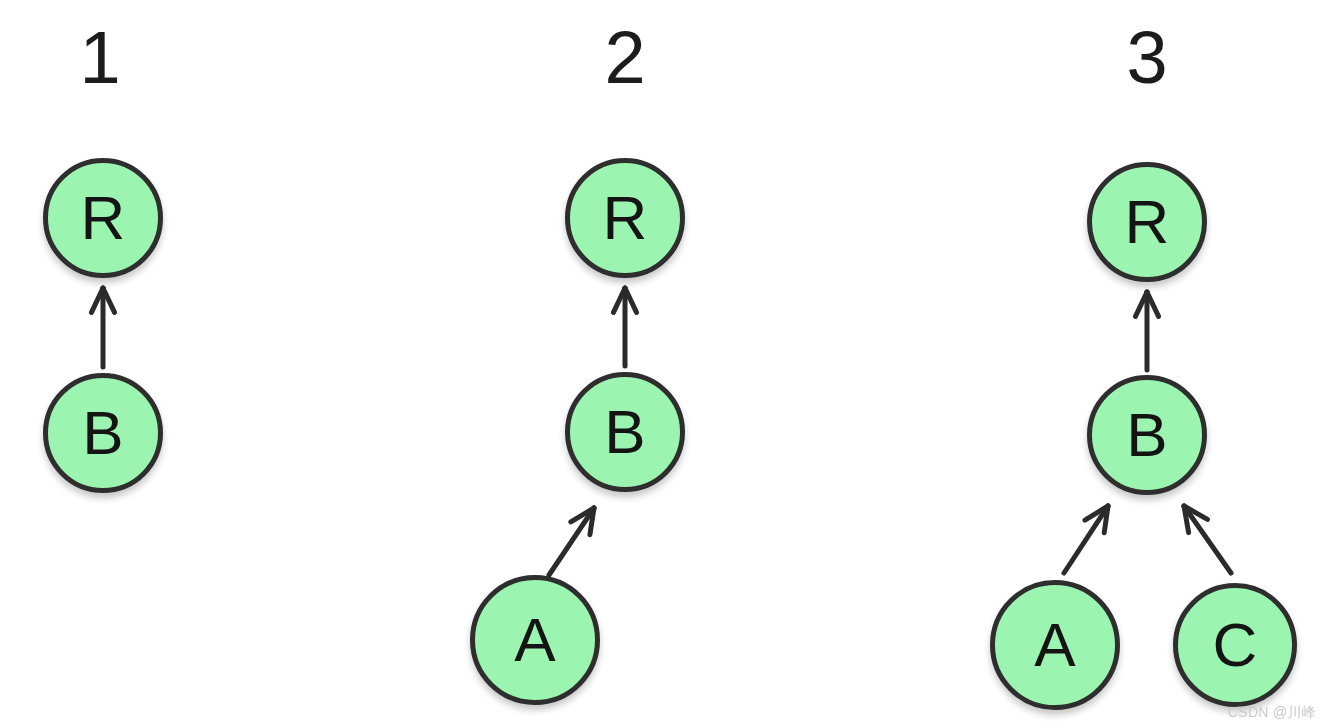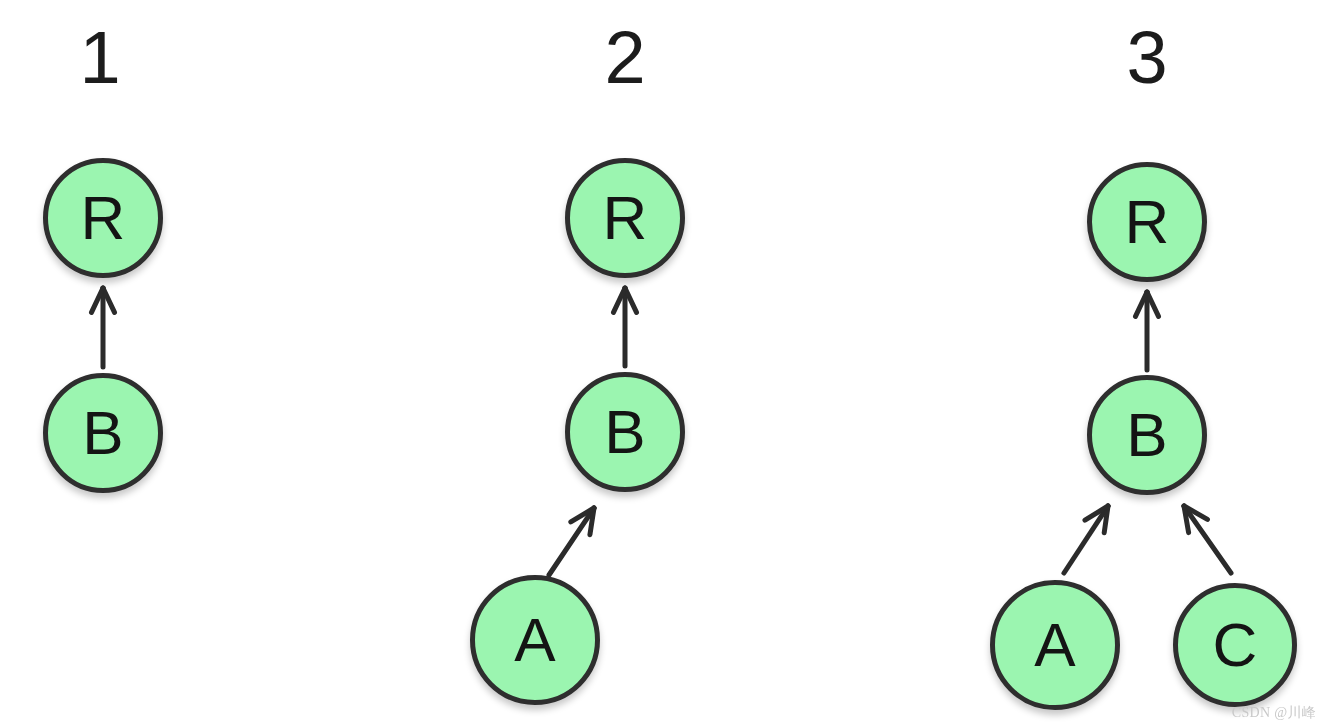--- a/index.html
+++ b/index.html
@@ -50,21 +50,21 @@
     font-size: 62px;
     font-weight: 400;
     color: #141414;
     line-height: 1;
     user-select: none;
   }
   #watermark {
     position: absolute;
     right: 8px;
     bottom: 6px;
-    font-family: Liberation Serif, serif;
+    font-family: Liberation Sans, sans-serif;
     font-size: 14px;
     color: #c9c9c9;
     white-space: nowrap;
     letter-spacing: 0.3px;
   }
 </style>
 </head>
 <body>
 
 <div id="canvas">

